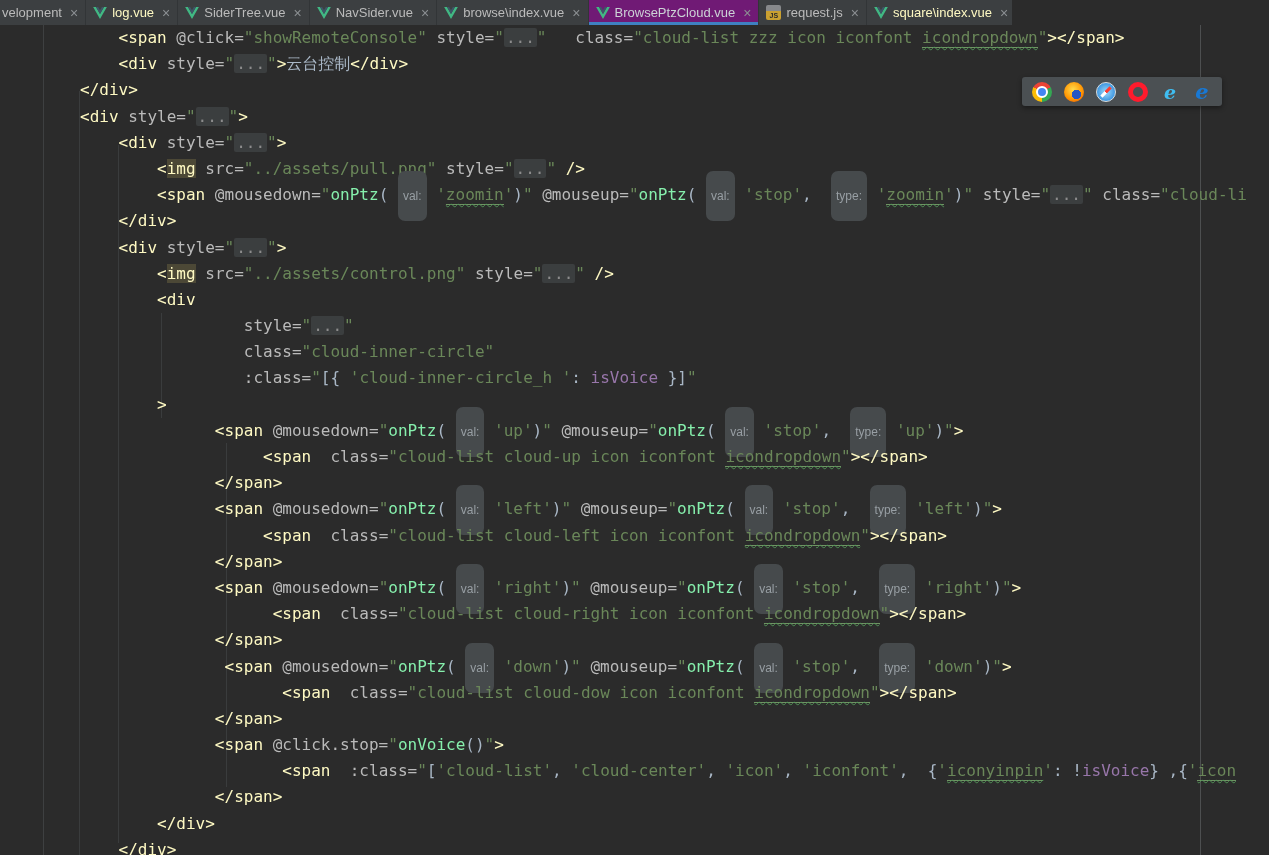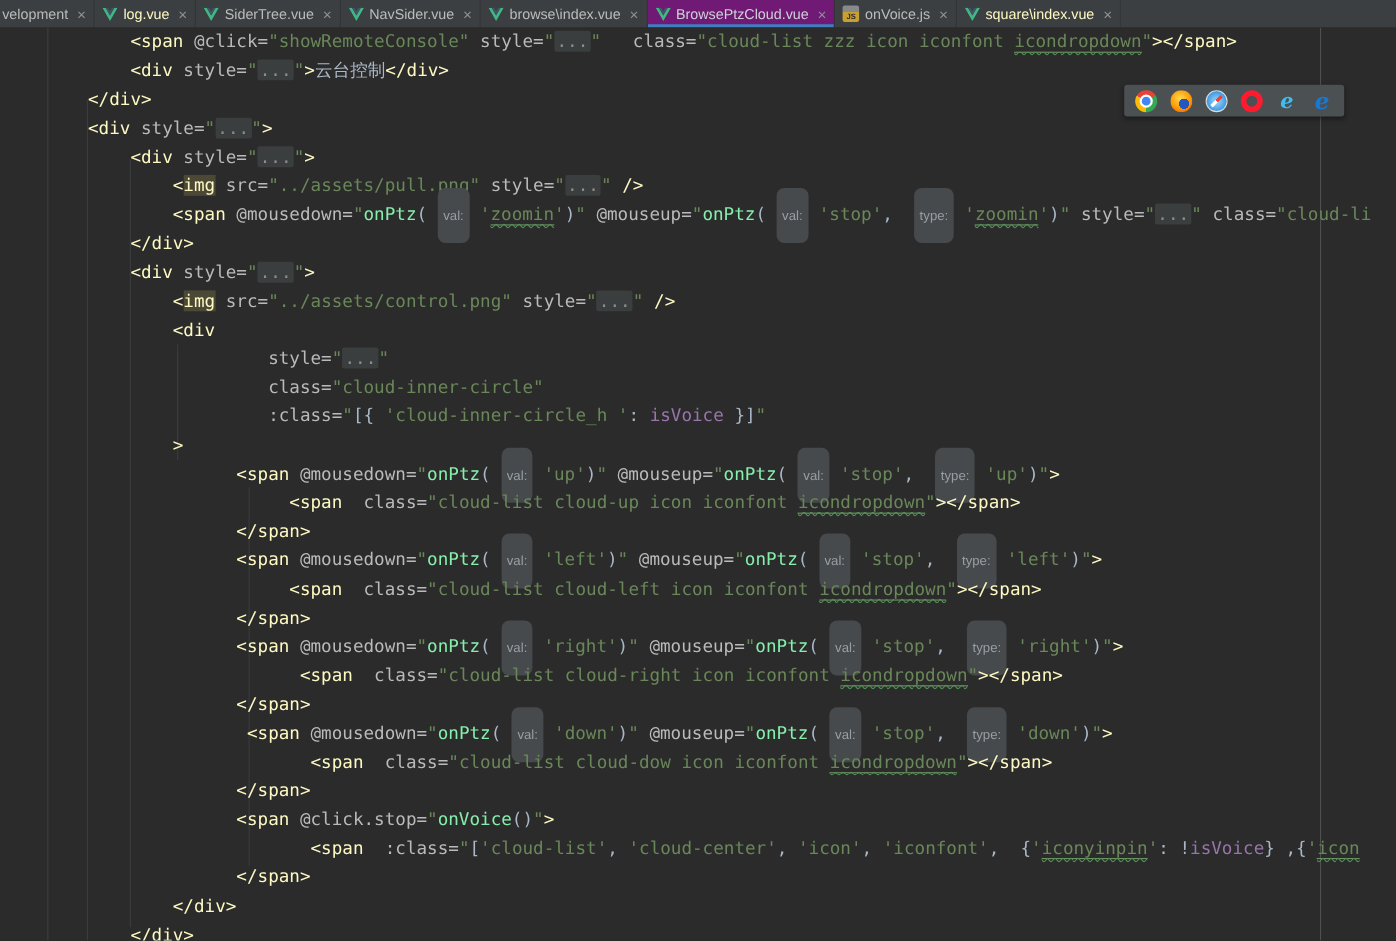--- a/index.html
+++ b/index.html
@@ -1,19 +1,19 @@
 <!DOCTYPE html>
 <html><head>
 <meta charset="utf-8">
 <style>
   html,body{margin:0;padding:0;width:1269px;height:855px;overflow:hidden;background:#2b2b2b;}
   *{box-sizing:border-box;}
 
   
-  .tabbar{position:absolute;top:0;left:0;width:1269px;height:25px;background:#3c3f41;
+  .tabbar{position:absolute;top:0;left:0;width:1012px;height:25px;background:#3c3f41;
           display:flex;align-items:stretch;font-family:"Liberation Sans",sans-serif;font-size:13px;
           overflow:hidden;}
   .tab{display:flex;align-items:center;gap:5px;padding:0 7px;border-right:1px solid #323537;
        color:#bbbbbb;cursor:default;white-space:nowrap;position:relative;}
   .tab.partial{padding-left:2px;}
   .tab.active{background:#701a75;box-shadow:inset 0 -3px 0 #3f80c1;color:#ccd2d6;}
   .tab.modified .tlabel{color:#fef9c3;}
   .tlabel{line-height:25px;}
   .tclose{color:#8c9093;font-size:14px;line-height:1;margin-left:3px;}
   .ticon{display:inline-flex;align-items:center;}
@@ -118,21 +118,21 @@
         <svg width="14" height="12" viewBox="0 0 16 14">
           <path fill="#41b883" d="M0 0h3.3L8 8.2 12.7 0H16L8 14z"></path>
           <path fill="#3e5668" d="M3.3 0h2.5L8 3.8 10.2 0h2.5L8 8.2z"></path>
         </svg>
       </span>
       <span class="tlabel">BrowsePtzCloud.vue</span>
       <span class="tclose">×</span>
     </div>
     <div class="tab">
       <span class="jsicon">JS</span>
-      <span class="tlabel">onVoice.js</span>
+      <span class="tlabel">request.js</span>
       <span class="tclose">×</span>
     </div>
     <div class="tab modified">
       <span class="ticon">
         <svg width="14" height="12" viewBox="0 0 16 14">
           <path fill="#41b883" d="M0 0h3.3L8 8.2 12.7 0H16L8 14z"></path>
           <path fill="#3e5668" d="M3.3 0h2.5L8 3.8 10.2 0h2.5L8 8.2z"></path>
         </svg>
       </span>
       <span class="tlabel">square\index.vue</span>

